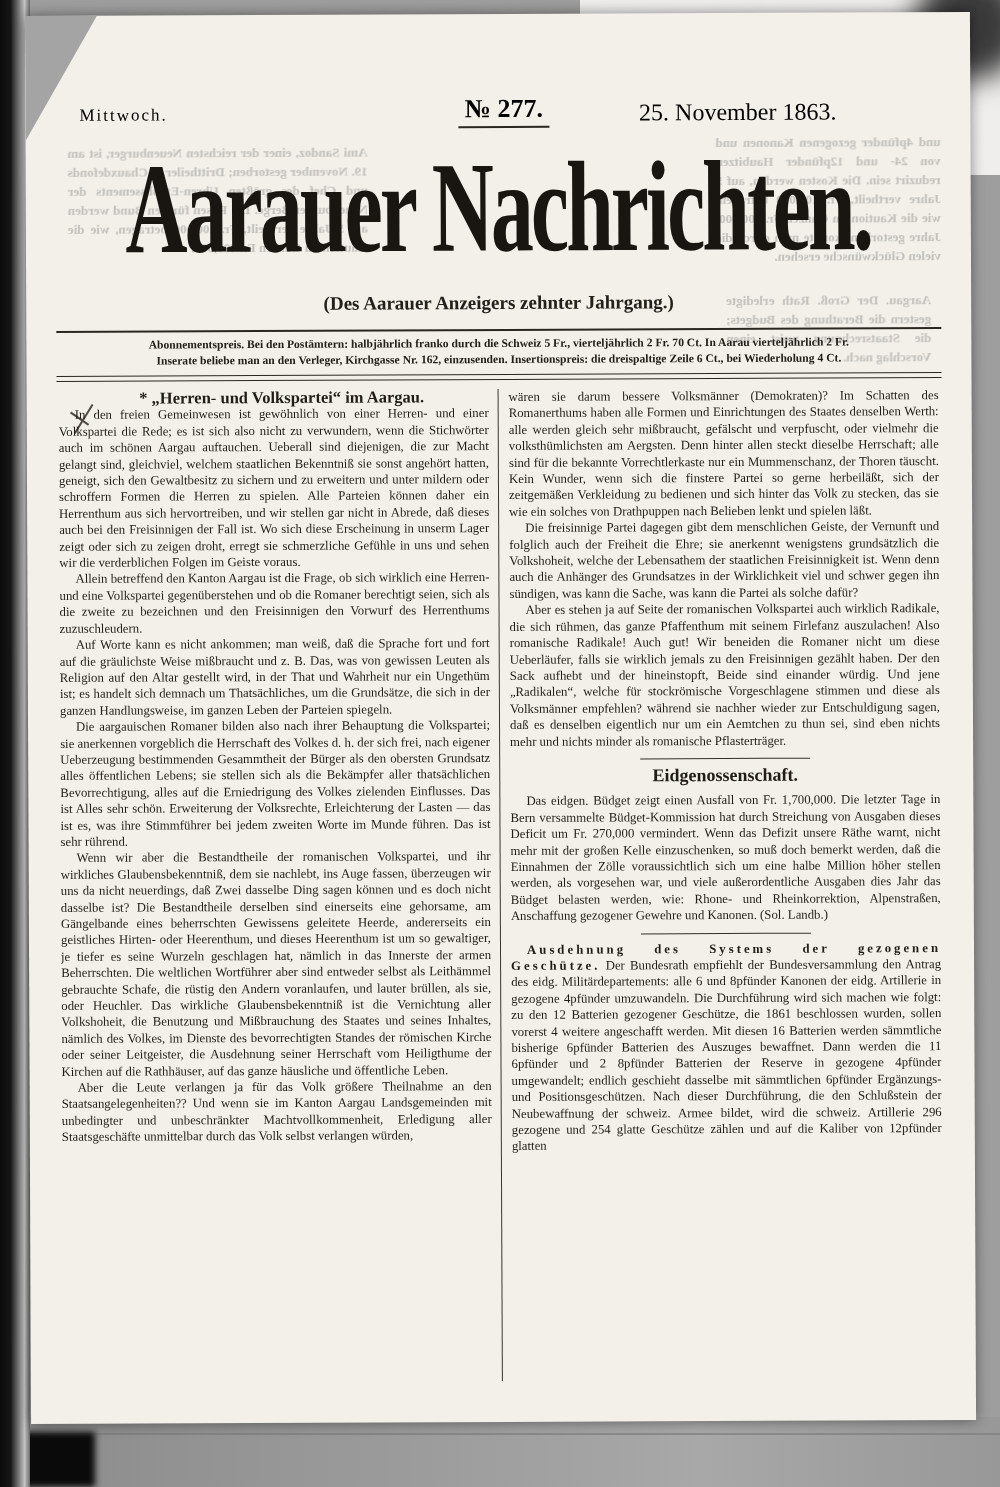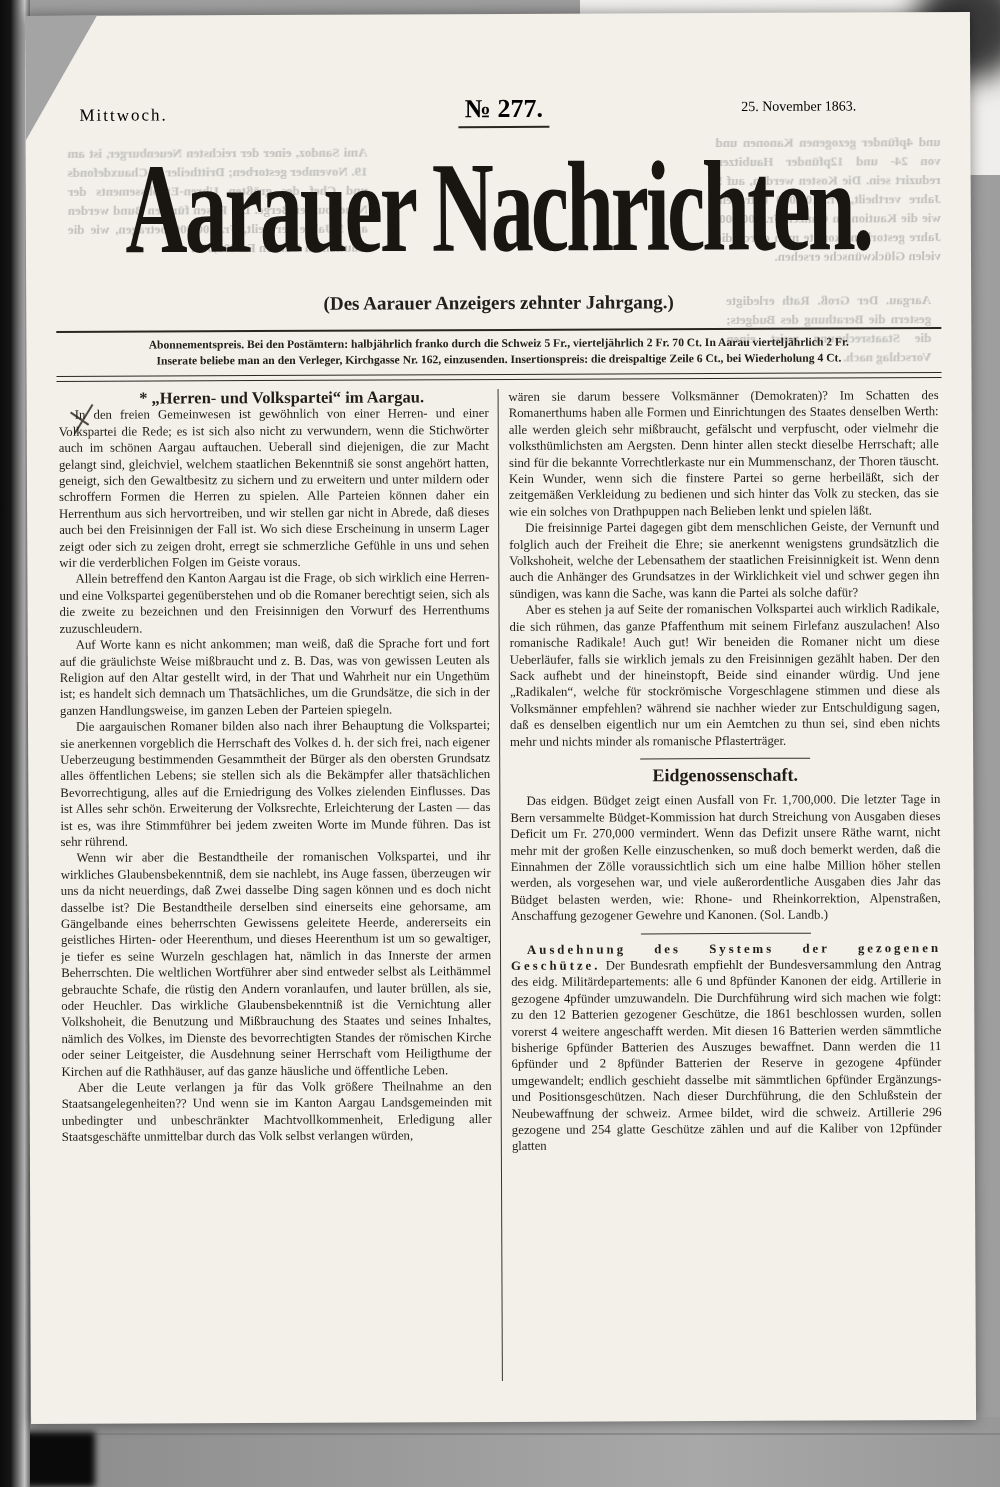--- a/index.html
+++ b/index.html
@@ -29,21 +29,21 @@
     clip-path:polygon(0 0,100% 0,0 100%);}
   
   .ghost{position:absolute;color:#777;opacity:.40;transform:scaleX(-1);
     font-size:13px;line-height:19px;overflow:hidden;filter:blur(.4px);
     font-weight:bold;text-align:justify;}
   
   .hdr-row{position:absolute;left:32px;top:78px;width:881px;height:36px;}
   .hdr-weekday{position:absolute;left:22px;top:12px;font-size:17px;font-weight:normal;letter-spacing:2px;}
   .hdr-issue{position:absolute;left:0;right:0;top:2px;text-align:center;font-size:26px;font-weight:bold;}
   .hdr-issue .inner{display:inline-block;border-bottom:2px solid #2a2620;padding:0 6px 2px 6px;margin-left:12px;}
-  .hdr-date{position:absolute;right:82px;top:8px;font-size:14px;}
+  .hdr-date{position:absolute;right:102px;top:8px;font-size:24px;}
   
   .masthead{position:absolute;left:0;top:118px;width:945px;height:175px;text-align:center;}
   .masthead .t{display:inline-block;font-size:86px;font-weight:bold;letter-spacing:-3px;
     transform:scaleY(1.5);transform-origin:center top;color:#191611;}
   .subtitle{position:absolute;left:0;top:278px;width:945px;text-align:center;
     font-size:19px;font-weight:bold;color:#22201a;}
   .rule1{position:absolute;left:30px;top:315px;width:885px;border-top:2px solid #2a2721;}
   .imprint{position:absolute;left:30px;top:322px;width:885px;text-align:center;
     font-size:11.6px;font-weight:bold;line-height:16px;color:#23201a;}
   .rule2{position:absolute;left:30px;top:360px;width:885px;height:4px;

